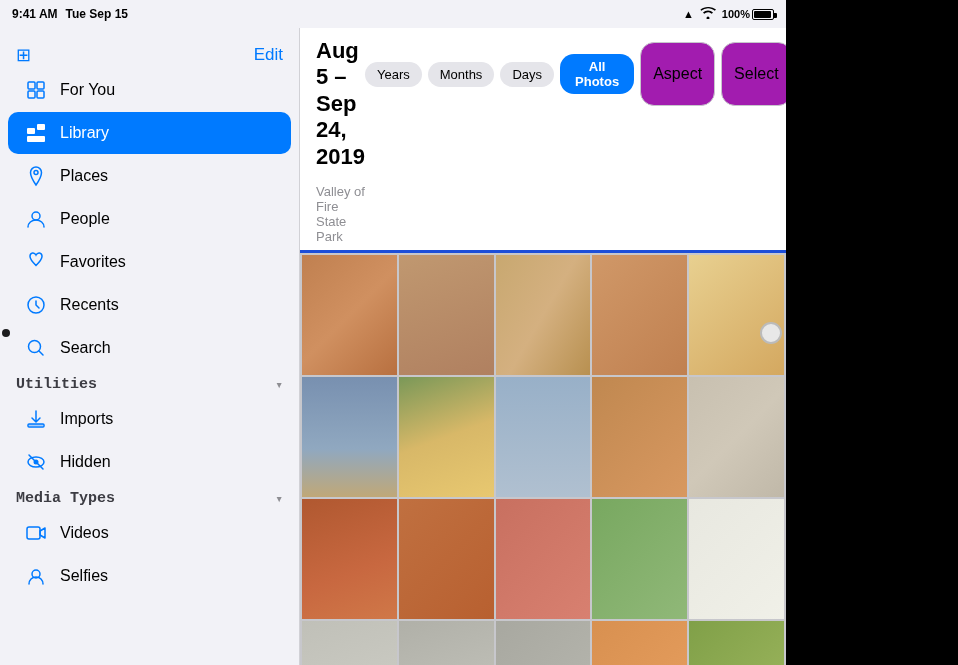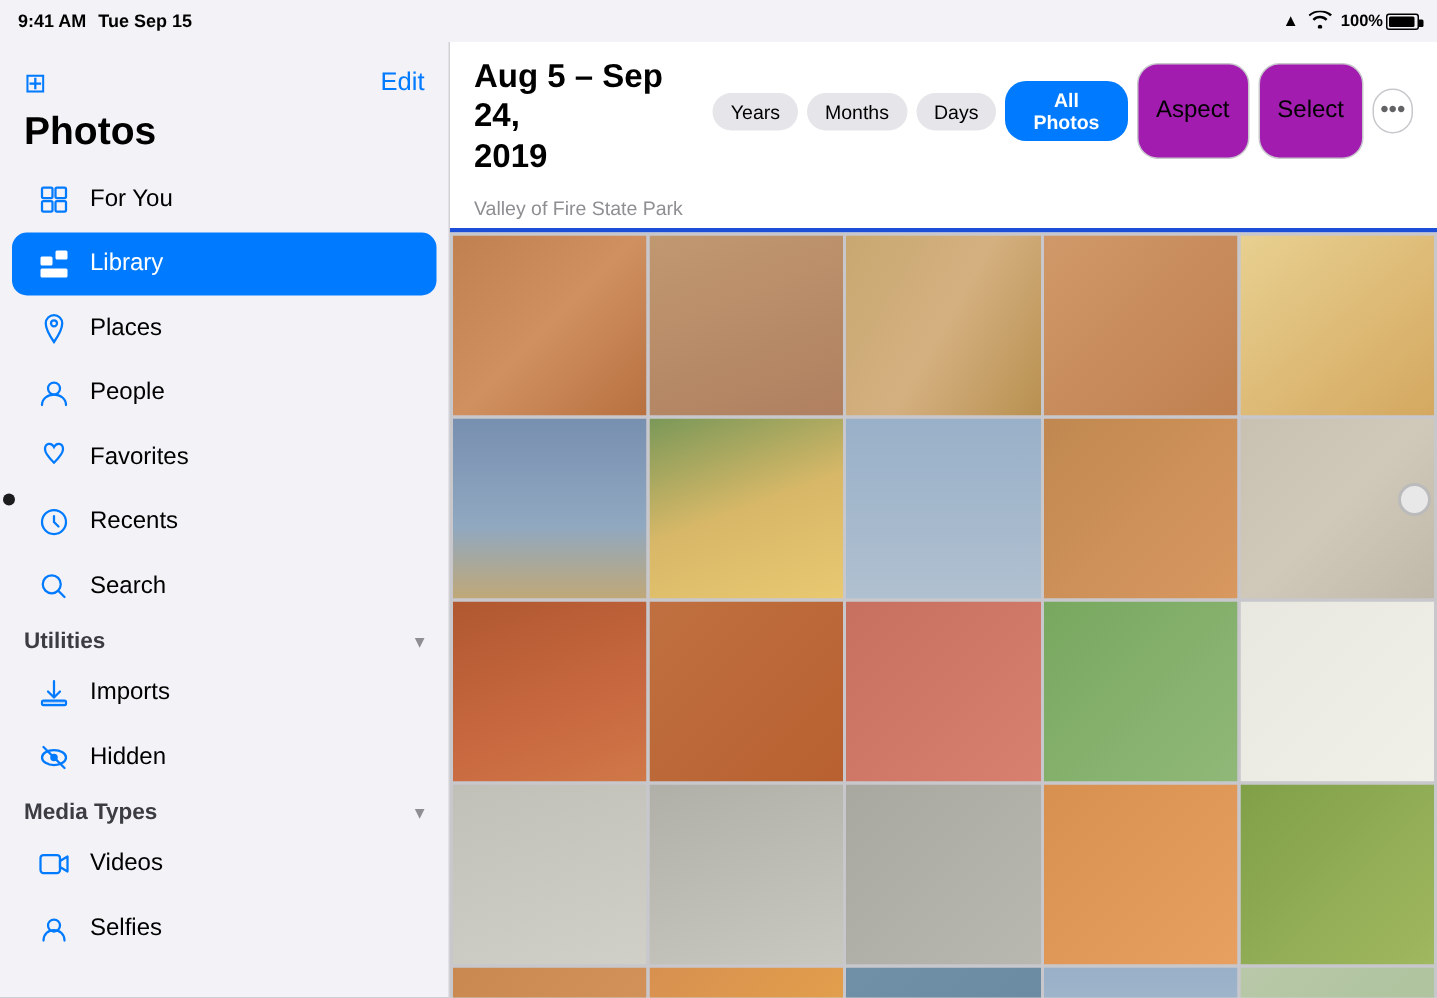--- a/index.html
+++ b/index.html
@@ -63,20 +63,21 @@
       border: none;
       cursor: pointer;
       font-weight: 400;
     }
 
     .sidebar-section-header {
       display: flex;
       align-items: center;
       justify-content: space-between;
       padding: 6px 16px 4px;
+      font-family: Liberation Mono, monospace;
     }
     .sidebar-section-title {
       font-size: 15px;
       font-weight: 600;
       color: #3c3c43;
     }
     .chevron-icon { color: #8e8e93; font-size: 13px; }
 
     .sidebar-item {
       display: flex;
@@ -204,21 +205,21 @@
     }
 
     
     ::-webkit-scrollbar { width: 4px; }
     ::-webkit-scrollbar-track { background: transparent; }
     ::-webkit-scrollbar-thumb { background: #c7c7cc; border-radius: 2px; }
   </style>
 </head>
 <body>
 
-<div style="position:relative; width:958px; height:665px; overflow:hidden;">
+<div style="position:relative; width:786px; height:665px; overflow:hidden;">
 
   <div class="status-bar">
     <div class="status-left">
       <span>9:41 AM</span>
       <span>Tue Sep 15</span>
     </div>
     <div class="status-right">
       <span>▲</span>
       <span>
         <svg width="16" height="12" viewBox="0 0 16 12" fill="none">
@@ -239,23 +240,20 @@
 
   <div class="app-body">
 
     <div class="sidebar">
 
       <div style="display:flex;align-items:center;justify-content:space-between;padding:4px 16px 2px;">
         <span style="color:#007aff;font-size:18px;">⊞</span>
         <button class="sidebar-edit-btn">Edit</button>
       </div>
 
-      <div class="sidebar-header">
-        <span class="sidebar-title">Photos</span>
-      </div>
 
       <div class="sidebar-item">
         <span class="item-icon">
           <svg width="22" height="22" viewBox="0 0 22 22" fill="none">
             <rect x="3" y="3" width="7" height="7" rx="1" stroke="#007aff" stroke-width="1.5"></rect>
             <rect x="12" y="3" width="7" height="7" rx="1" stroke="#007aff" stroke-width="1.5"></rect>
             <rect x="3" y="12" width="7" height="7" rx="1" stroke="#007aff" stroke-width="1.5"></rect>
             <rect x="12" y="12" width="7" height="7" rx="1" stroke="#007aff" stroke-width="1.5"></rect>
           </svg>
         </span>

